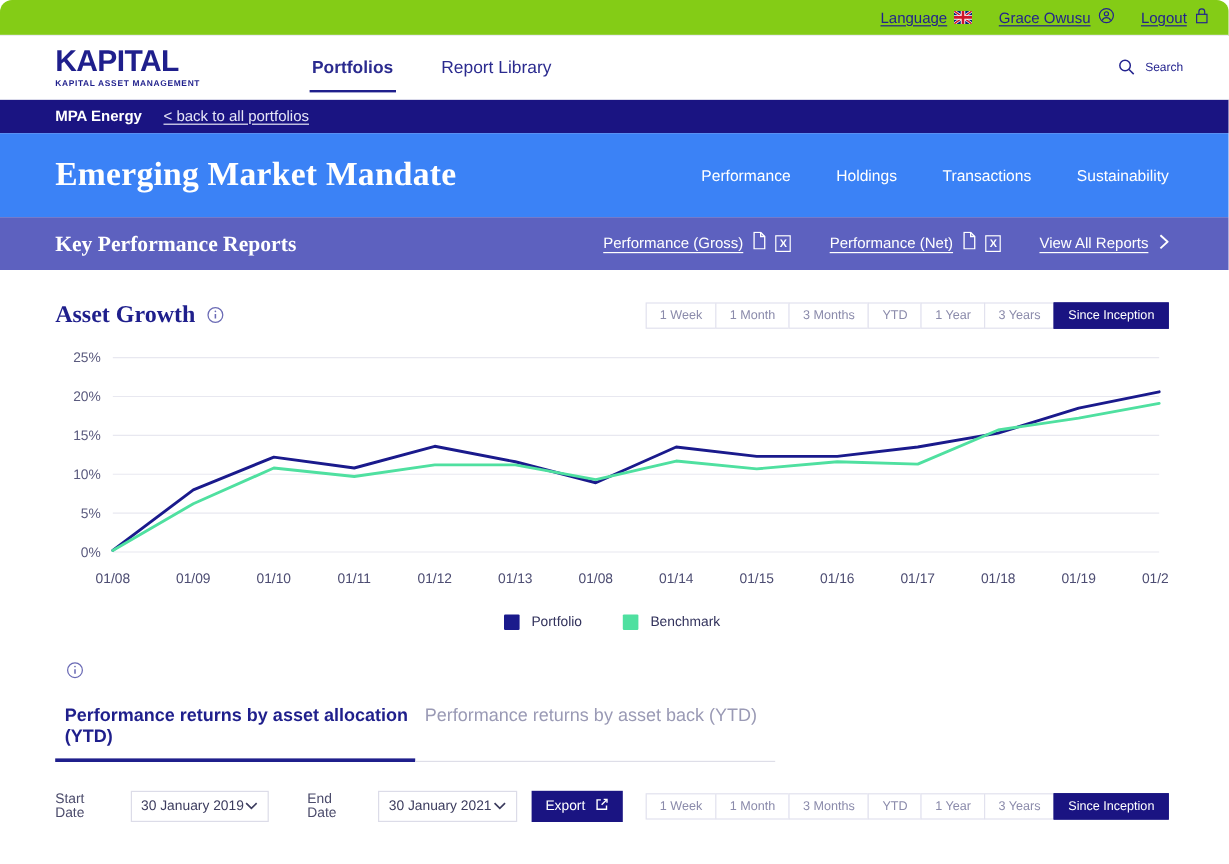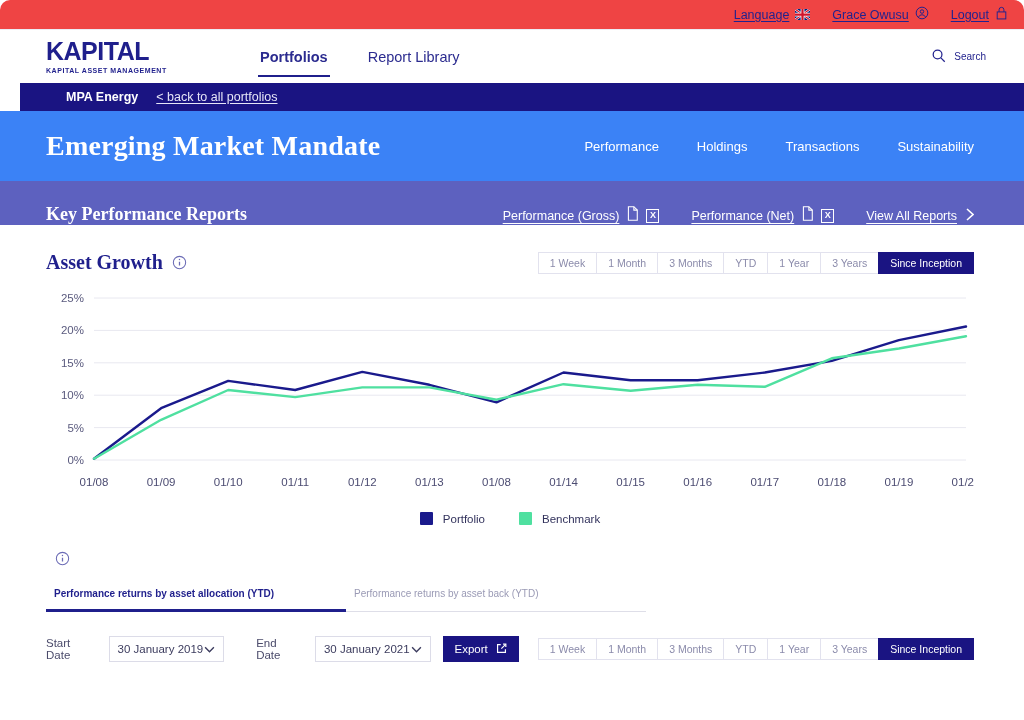--- a/index.html
+++ b/index.html
@@ -17,21 +17,21 @@
     height: 720px;
     position: relative;
     background: #ffffff;
     border-radius: 10px;
     overflow: hidden;
   }
 
   
   .utility-bar {
     height: 30px;
-    background: #ef4444;
+    background: #84cc16;
     display: flex;
     align-items: center;
     justify-content: flex-end;
     padding-right: 16px;
     gap: 22px;
     border-bottom: 1px solid #ececf4;
   }
   .util-item {
     display: flex;
     align-items: center;
@@ -111,21 +111,20 @@
   }
 
   
   .crumb-strip {
     height: 28px;
     background: #1a1482;
     display: flex;
     align-items: center;
     padding-left: 46px;
     gap: 18px;
-    margin-left: 20px;
   }
   .crumb-title { color: #ffffff; font-size: 12.5px; font-weight: bold; }
   .crumb-back {
     color: #e6e6f7;
     font-size: 12.5px;
     text-decoration: underline;
     text-underline-offset: 2px;
   }
 
   
@@ -149,21 +148,21 @@
     align-items: center;
     gap: 38px;
   }
   .hero-tab { color: #ffffff; font-size: 13px; }
 
   
   .reports {
     height: 44px;
     background: #5d61bf;
     display: flex;
-    align-items: flex-end;
+    align-items: center;
     padding: 0 50px 0 46px;
   }
   .reports-title {
     font-family: "Liberation Serif", serif;
     font-weight: bold;
     font-size: 18px;
     color: #ffffff;
   }
   .reports-links {
     margin-left: auto;
@@ -252,21 +251,21 @@
   .legend-item { display: flex; align-items: center; gap: 10px; }
   .legend-swatch { width: 13px; height: 13px; border-radius: 1px; }
   .legend-label { font-size: 11.5px; color: #32325c; }
 
   
   .tabs {
     display: flex;
     margin-top: 22px;
   }
   .tab {
-    font-size: 10px;
+    font-size: 15px;
     padding: 0 0 10px 0;
     width: 300px;
     text-align: left;
     color: #9a9ab5;
     border-bottom: 1.5px solid #dedee8;
   }
   .tab .tab-inner { display: inline-block; padding-left: 8px; }
   .tab.active {
     color: #1f1f8c;
     font-weight: bold;

